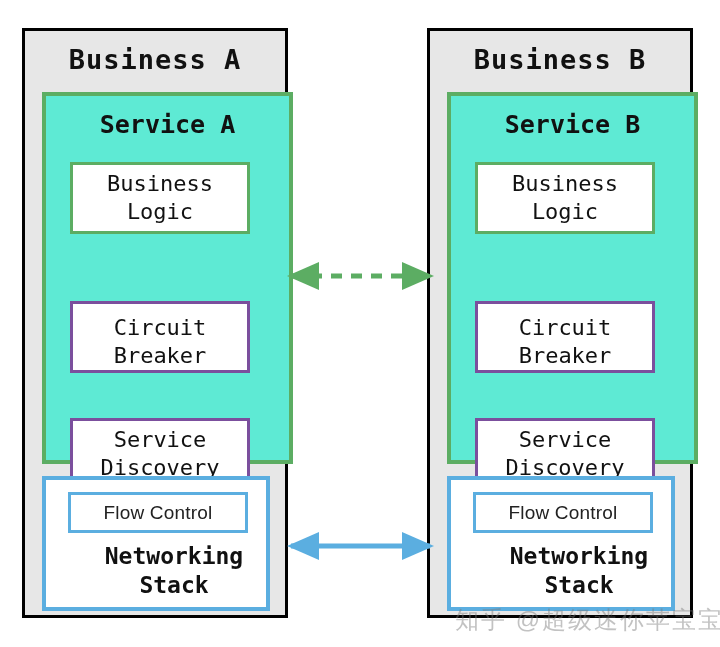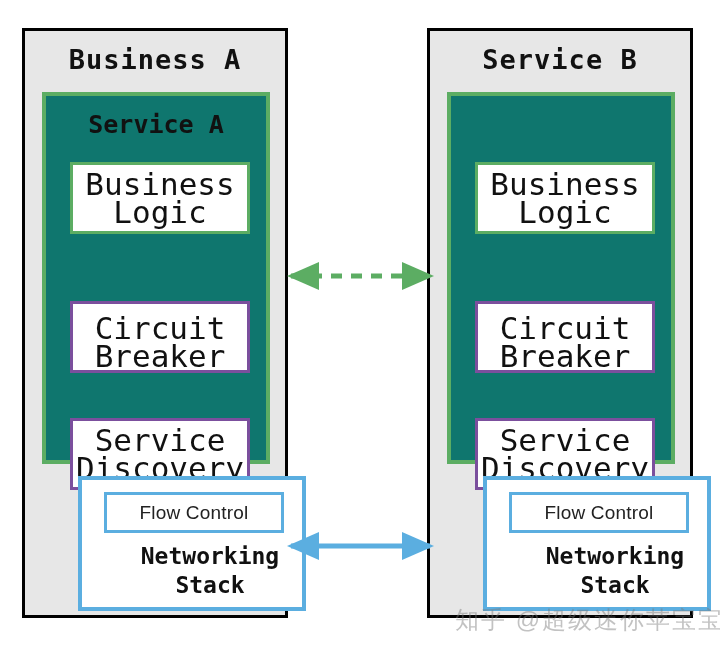--- a/index.html
+++ b/index.html
@@ -43,23 +43,23 @@
     color: #111111;
     letter-spacing: 1px;
     line-height: 34px;
   }
 
   
   .service-box {
     position: absolute;
     left: 17px;
     top: 61px;
-    width: 228px;
+    width: 251px;
     height: 372px;
-    background: #0f766e;
+    background: #5eead4;
     border: 4px solid #5cad63;
     box-sizing: border-box;
   }
   .service-title {
     position: absolute;
     top: 14px;
     left: 0;
     right: 0;
     text-align: center;
     font-family: "DejaVu Sans Mono", monospace;
@@ -76,21 +76,21 @@
     width: 180px;
     background: #ffffff;
     box-sizing: border-box;
     display: flex;
     align-items: center;
     justify-content: center;
     text-align: center;
   }
   .sub-box .sub-label {
     font-family: "DejaVu Sans Mono", monospace;
-    font-size: 31px;
+    font-size: 22px;
     color: #111111;
     line-height: 28px;
     white-space: pre-line;
   }
   .box-business {
     top: 66px;
     height: 72px;
     border: 3px solid #5cad63;
   }
   .box-circuit {
@@ -109,21 +109,20 @@
   
   .network-box {
     position: absolute;
     left: 17px;
     top: 445px;
     width: 228px;
     height: 135px;
     background: #ffffff;
     border: 4px solid #5baee0;
     box-sizing: border-box;
-    margin-left: 36px;
   }
   .flow-box {
     position: absolute;
     left: 22px;
     top: 12px;
     width: 180px;
     height: 41px;
     border: 3px solid #5baee0;
     background: #ffffff;
     box-sizing: border-box;
@@ -206,23 +205,24 @@
     <div class="network-box">
       <div class="flow-box">
         <span class="flow-label">Flow Control</span>
       </div>
       <div class="network-label">Networking
 Stack</div>
     </div>
   </div>
 
   <div class="computer-panel" id="panel-b">
-    <div class="computer-title">Service B</div>
+    <div class="computer-title">Business B</div>
 
     <div class="service-box">
+      <div class="service-title">Service B</div>
 
       <div class="sub-box box-business">
         <span class="sub-label">Business
 Logic</span>
       </div>
 
       <div class="sub-box box-circuit">
         <span class="sub-label">Circuit
 Breaker</span>
       </div>

